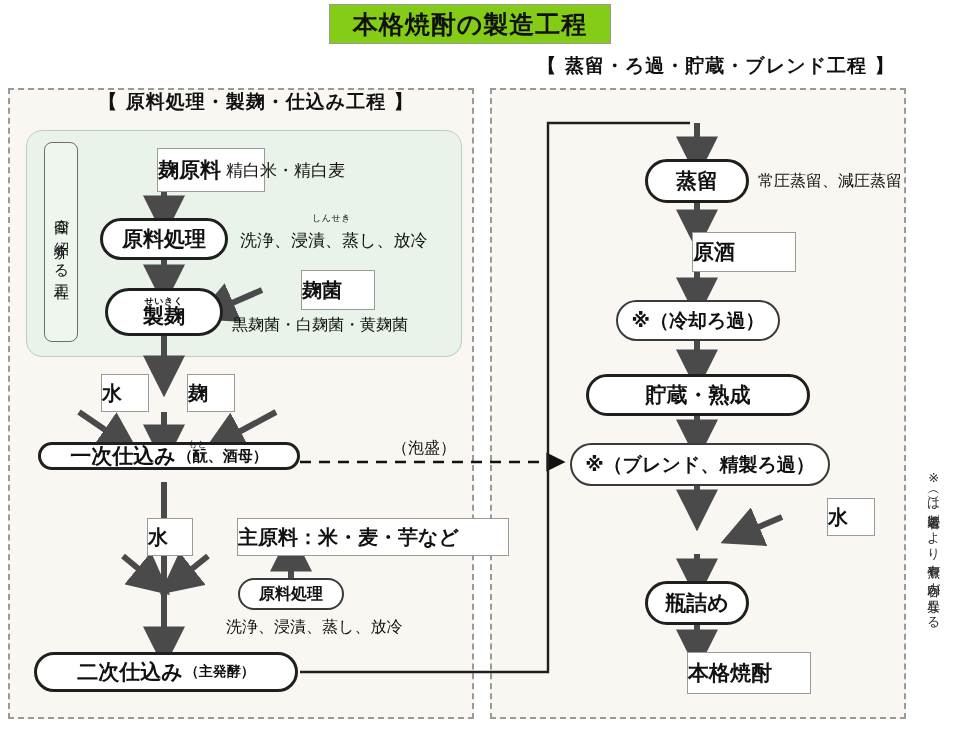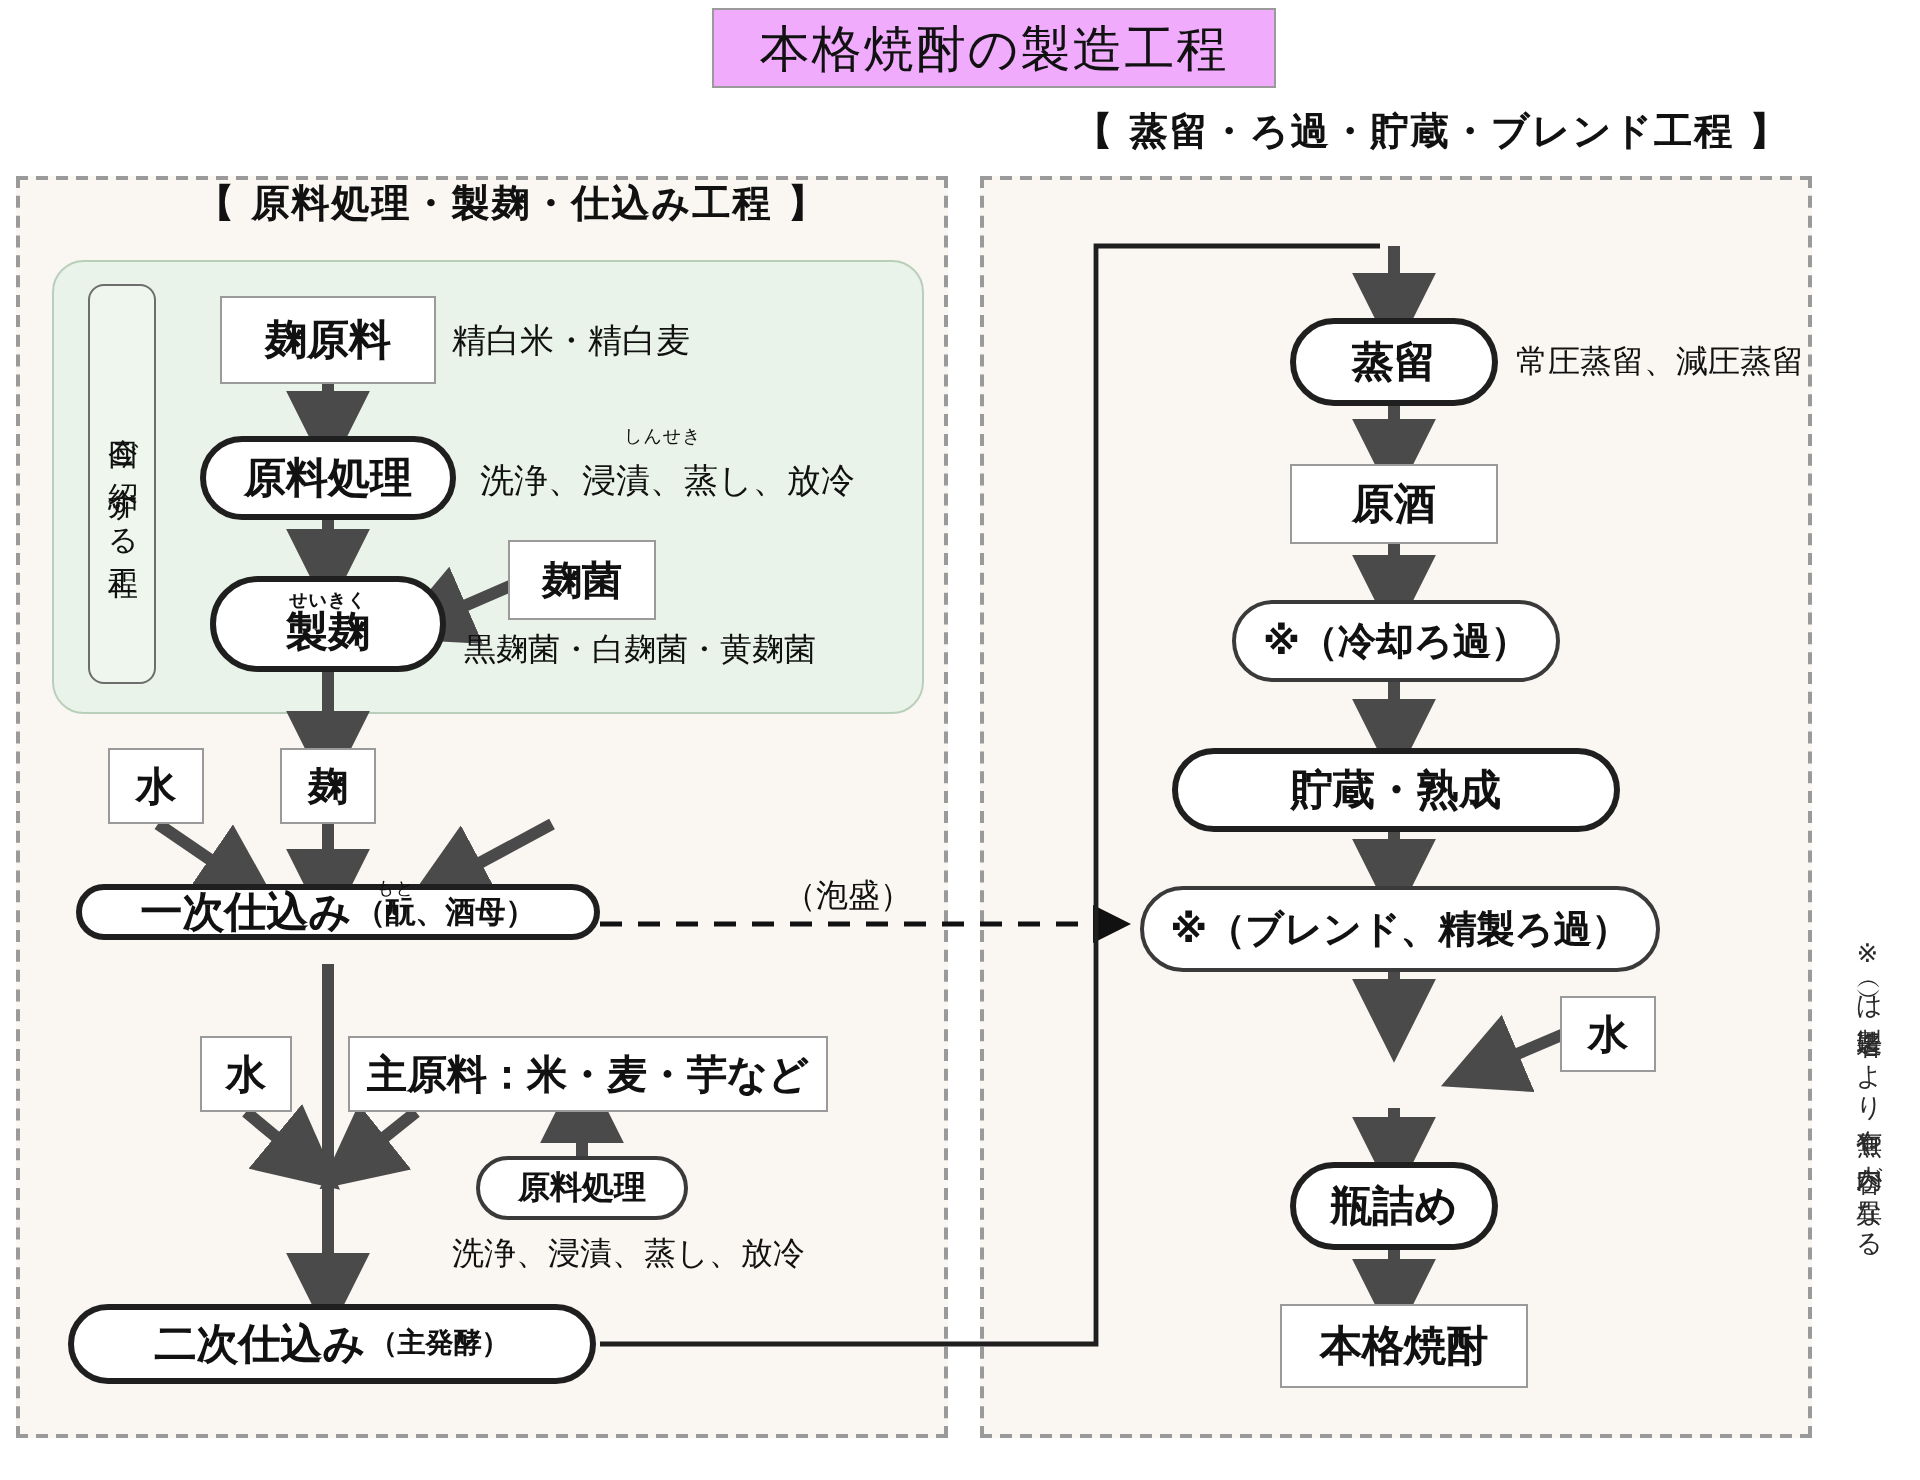--- a/index.html
+++ b/index.html
@@ -7,24 +7,24 @@
     width:960px;height:740px;
     background:#ffffff;
     font-family:"DejaVu Sans","Liberation Sans",sans-serif;
     position:relative;overflow:hidden;
     color:#111;
   }
   #root{position:absolute;left:0;top:0;width:960px;height:740px;}
 
   
   .title-box{
-    position:absolute;left:356px;top:4px;width:280px;height:38px;
-    border:1.5px solid #9a9a9a;background:#f0abfc;
-    display:flex;align-items:center;justify-content:center;
-    font-size:25px;font-weight:normal;letter-spacing:1px;
+    position:absolute;left:329px;top:4px;width:280px;height:38px;
+    border:1.5px solid #9a9a9a;background:#84cc16;
+    display:flex;align-items:center;justify-content:center;
+    font-size:25px;font-weight:bold;letter-spacing:1px;
   }
   .section-head{
     position:absolute;top:52px;height:28px;
     display:flex;align-items:center;justify-content:center;
     font-size:19px;font-weight:bold;letter-spacing:1px;
   }
   .sh-left{left:36px;width:440px;margin-top:36px;}
   .sh-right{left:496px;width:440px;}
 
   
@@ -56,22 +56,22 @@
     display:flex;align-items:flex-start;justify-content:center;
   }
   .vnote span{
     writing-mode:vertical-rl;text-orientation:upright;
     font-size:13px;letter-spacing:1px;line-height:1.1;color:#2a2a2a;
   }
 
   
   .rect{
     position:absolute;background:#ffffff;border:1.6px solid #9a9a9a;
-    display:flex;align-items:center;justify-content:center;
-    font-weight:bold;color:#111;box-sizing:border-box;
+    display:flex;align-items:center;
+    font-weight:bold;color:#111;box-sizing:border-box;margin-left:47px;
   }
   .stad{
     position:absolute;background:#ffffff;border:3px solid #1f1f1f;
     display:flex;align-items:center;justify-content:center;
     font-weight:bold;color:#111;box-sizing:border-box;
   }
   .stad-thin{
     position:absolute;background:#ffffff;border:2px solid #3a3a3a;
     display:flex;align-items:center;justify-content:center;
     font-weight:bold;color:#111;box-sizing:border-box;
@@ -192,21 +192,21 @@
     <span style="font-size:21px;">一次仕込み</span>
     <span class="sub" style="margin-left:2px;">（酛、酒母）</span>
   </div>
   <div class="ruby-small" style="position:absolute;left:188px;top:438px;">もと</div>
 
   <div class="plain" style="left:392px;top:436px;height:24px;font-size:16px;">（泡盛）</div>
 
   <div class="rect" style="left:100px;top:518px;width:46px;height:38px;font-size:20px;">
     <span>水</span>
   </div>
-  <div class="rect" style="left:174px;top:518px;width:240px;height:38px;font-size:20px;">
+  <div class="rect" style="left:190px;top:518px;width:272px;height:38px;font-size:20px;">
     <span>主原料：米・麦・芋など</span>
   </div>
 
   <div class="stad-thin" style="left:238px;top:578px;width:106px;height:32px;border-radius:16px;font-size:16px;">
     <span>原料処理</span>
   </div>
   <div class="plain" style="left:226px;top:614px;height:26px;font-size:16px;">洗浄、浸漬、蒸し、放冷</div>
 
   <div class="stad" style="left:34px;top:652px;width:264px;height:40px;border-radius:20px;">
     <span style="font-size:21px;">二次仕込み</span>

